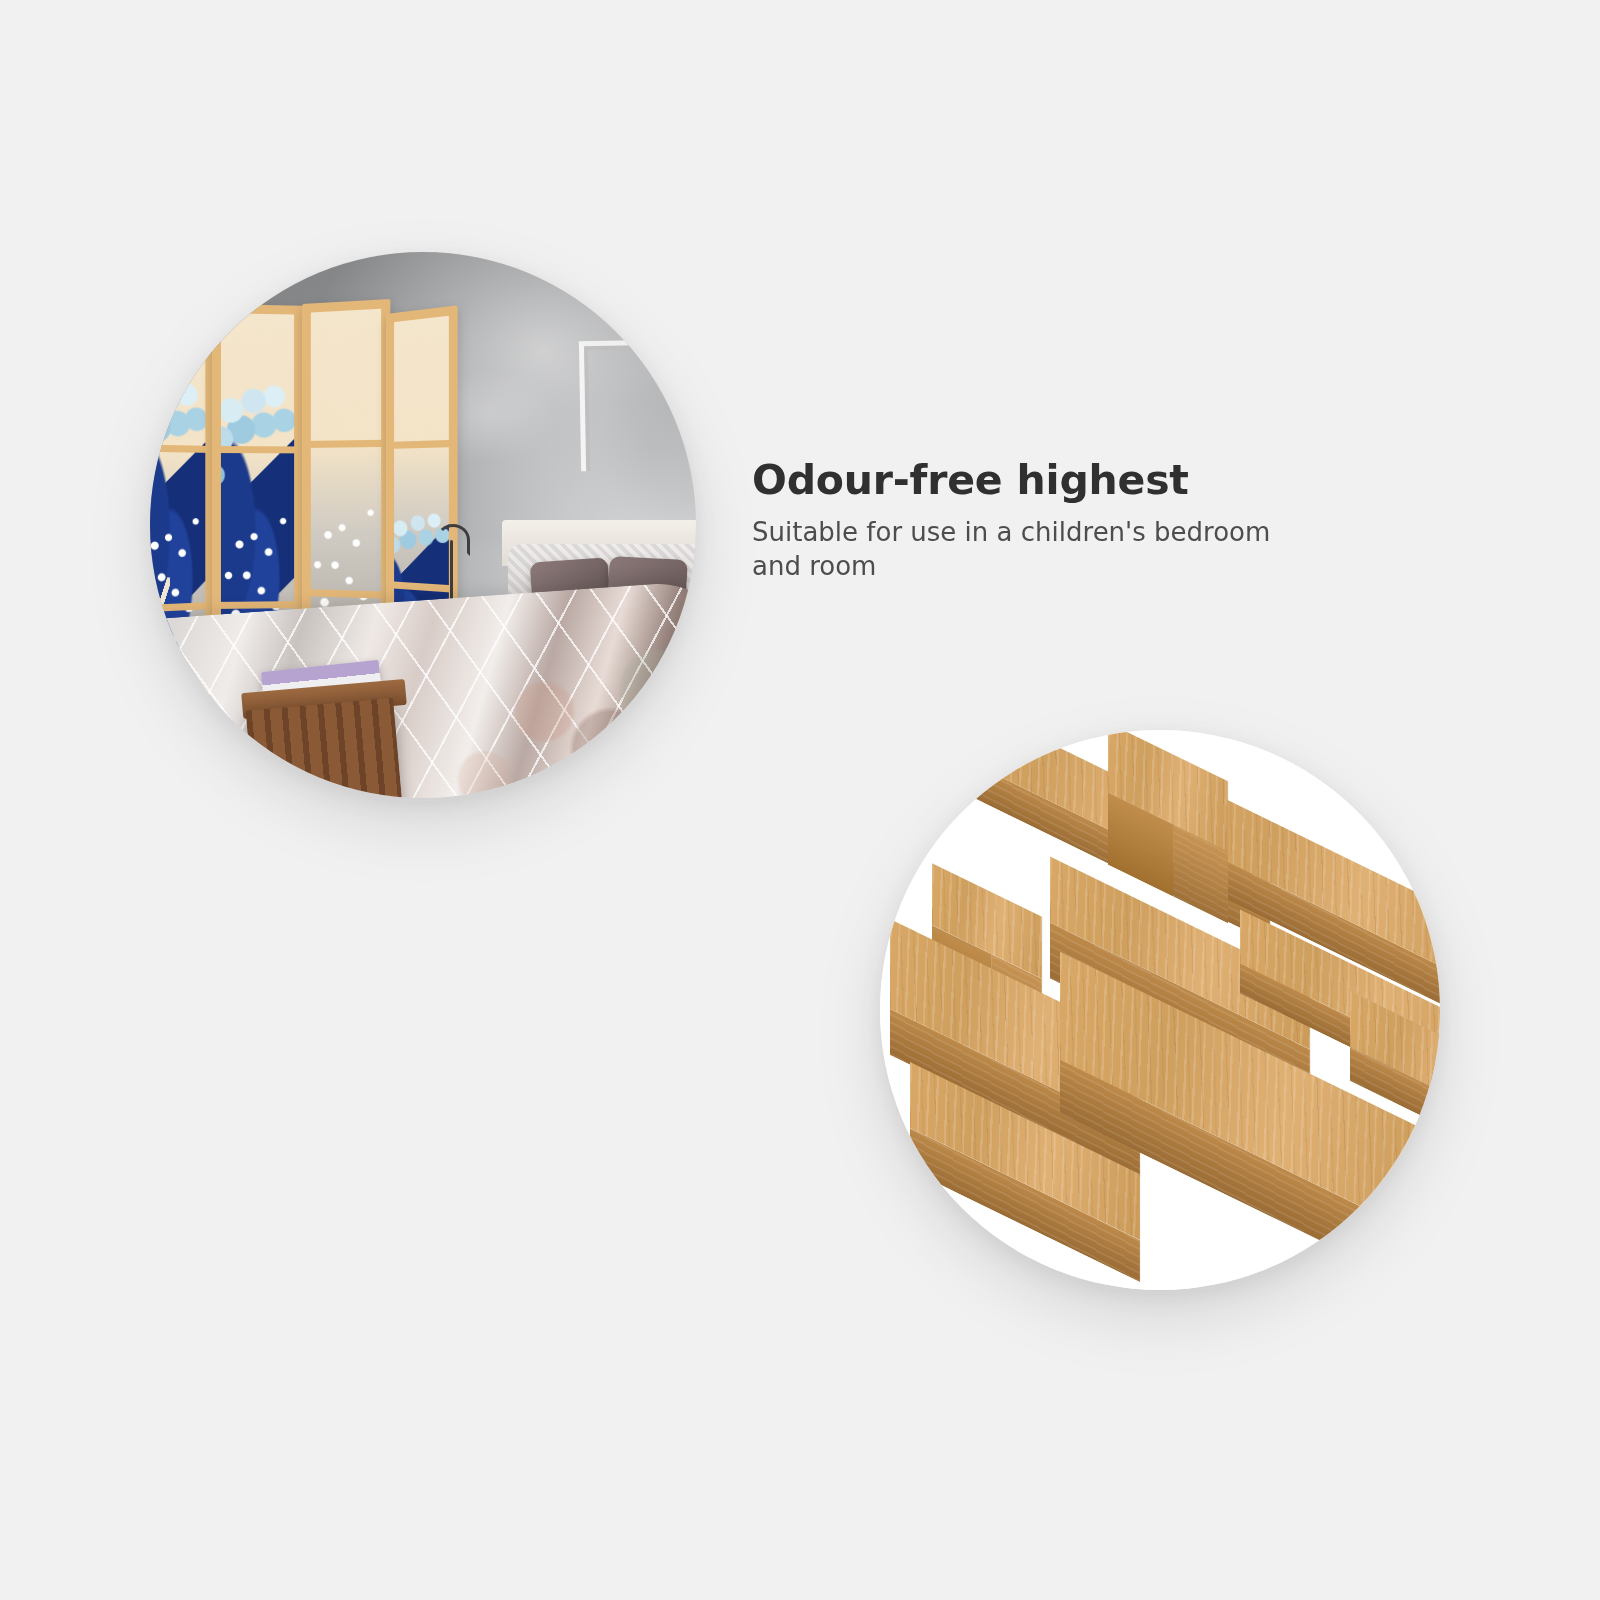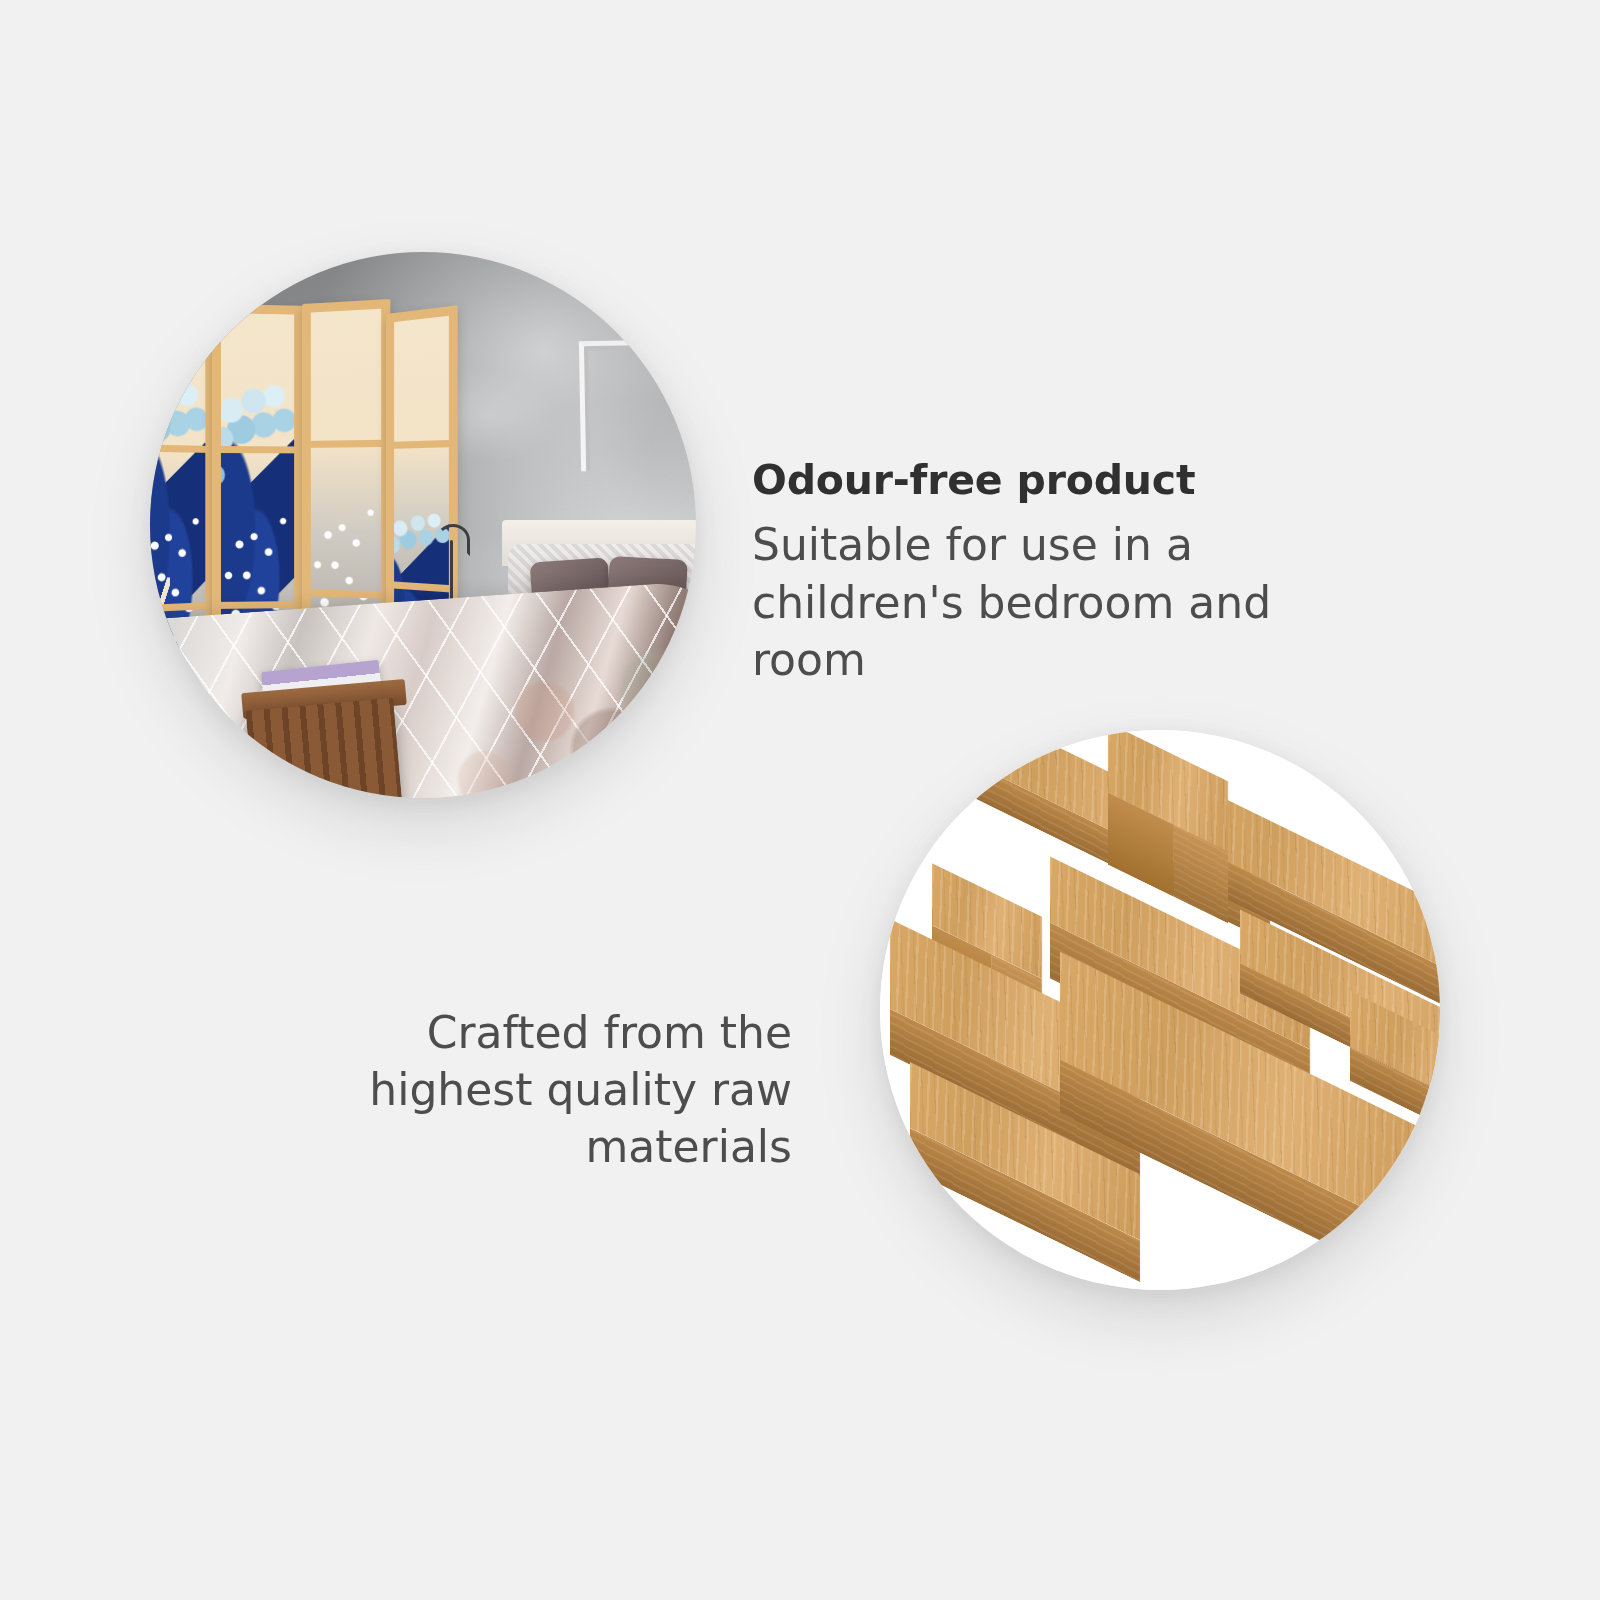--- a/index.html
+++ b/index.html
@@ -227,21 +227,21 @@
   .text-block { position:absolute; }
   .feature-title{
     font-weight:bold;
     font-size:41px;
     line-height:1.18;
     color:#303030;
     letter-spacing:-0.2px;
     white-space:nowrap;
   }
   .feature-desc{
-    font-size:44px;
+    font-size:26px;
     line-height:1.30;
     color:#4d4d4d;
     margin-top:12px;
   }
 
   #text-odour { left:752px; top:456px; width:520px; text-align:left; }
   #text-solid { left:252px; top:992px; width:540px; text-align:right; }
 </style>
 </head>
 <body>
@@ -301,21 +301,21 @@
       <div class="bd-cushion" id="bd-cushion-1"></div>
       <div class="bd-cushion" id="bd-cushion-2"></div>
       <div class="bd-quilt"></div>
       <div class="bd-book"></div>
       <div class="bd-chest-lid"></div>
       <div class="bd-chest"></div>
     </div>
   </div>
 
   <div class="text-block" id="text-odour">
-    <div class="feature-title">Odour-free product</div>
+    <div class="feature-title">Odour-free highest</div>
     <div class="feature-desc">Suitable for use in a children's bedroom and room</div>
   </div>
 
   <div class="media-circle" id="wood-circle">
     <div class="media-inner">
       <div class="wd-bg"></div>
 
       <div class="beam" style="left:60px; top:40px; width:330px; height:150px;
                   transform:skewY(26deg);">
         <div class="top" style="left:0;top:0;width:330px;height:58px;"></div>
@@ -376,16 +376,15 @@
 
       <div class="beam" style="left:470px; top:300px; width:160px; height:150px;
                   transform:skewY(26deg);">
         <div class="top" style="left:0;top:0;width:160px;height:56px;"></div>
         <div class="front" style="left:0;top:56px;width:160px;height:34px;"></div>
       </div>
     </div>
   </div>
 
   <div class="text-block" id="text-solid">
-    <div class="feature-desc">Crafted from the highest quality raw materials</div>
   </div>
 
 </div>
 
 </body></html>

